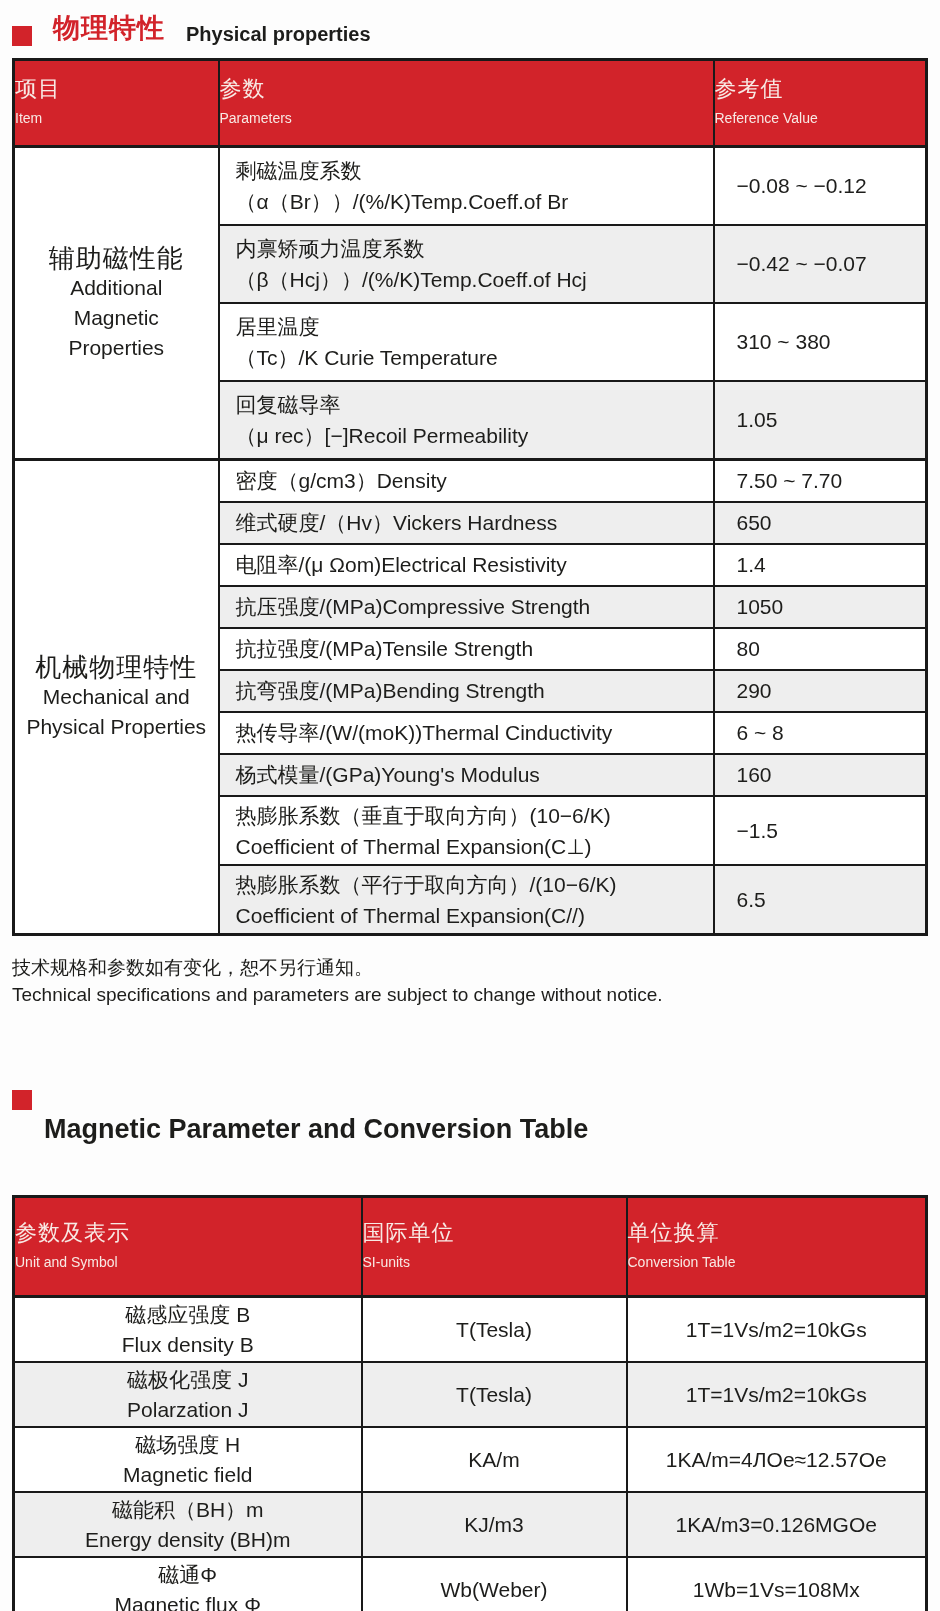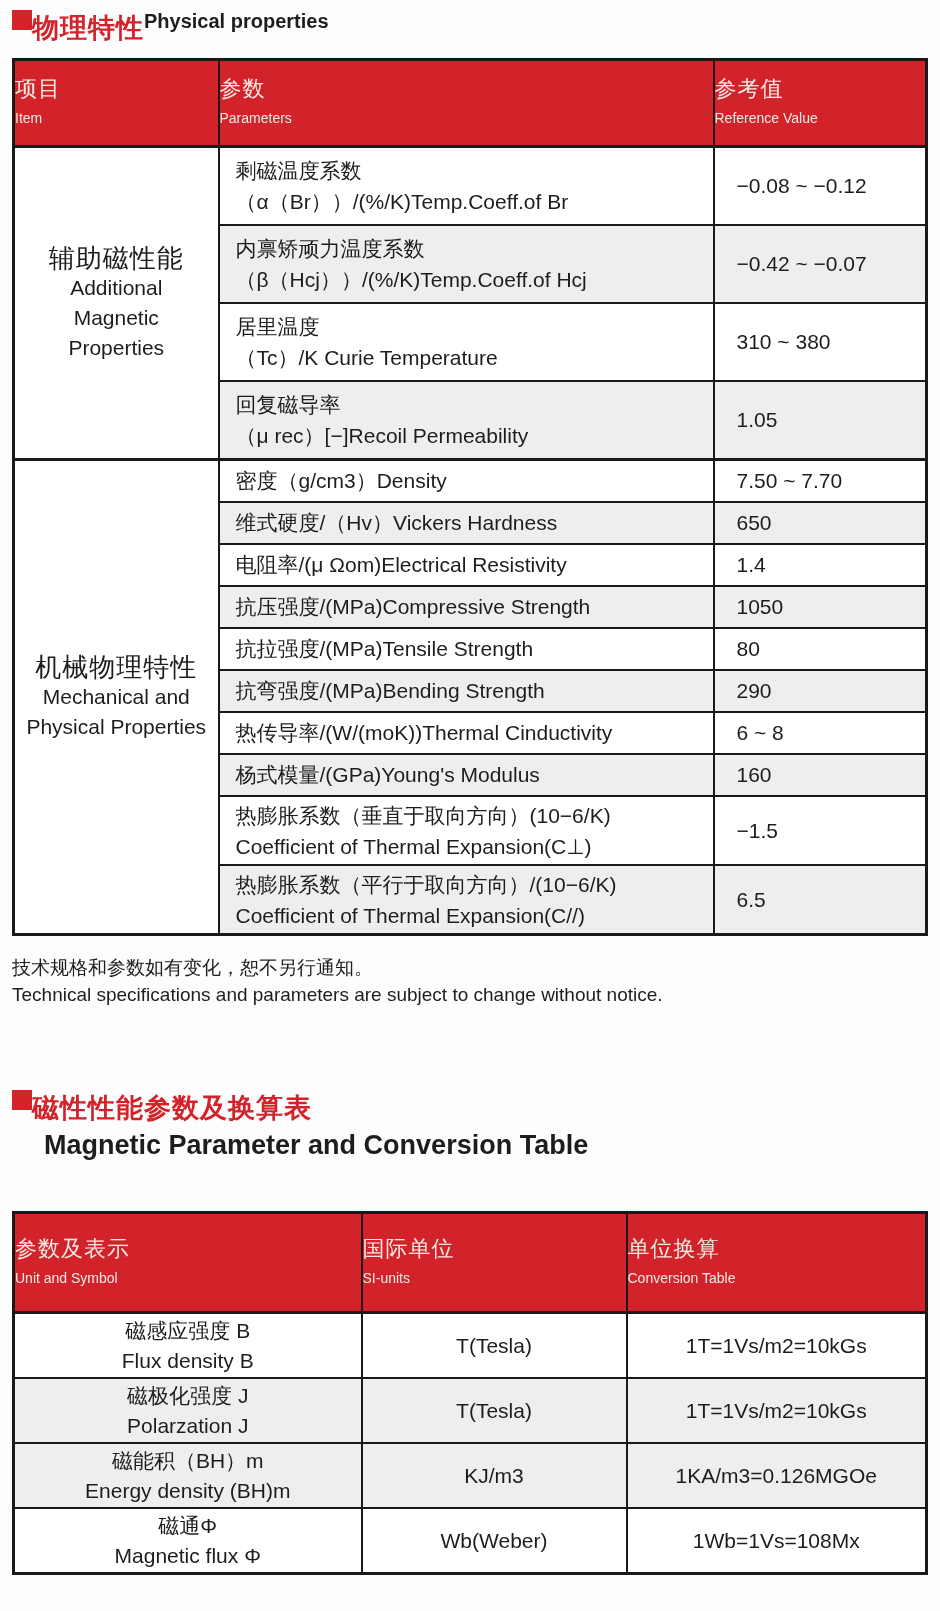--- a/index.html
+++ b/index.html
@@ -3,21 +3,21 @@
 <meta charset="utf-8">
 <style>
   html,body{margin:0;padding:0;}
   body{
     width:940px;height:1611px;overflow:hidden;background:#fdfdfd;
     font-family:"Liberation Sans","DejaVu Sans",sans-serif;
     color:#1d1d1b;-webkit-font-smoothing:antialiased;
   }
   .doc{padding:10px 0 0 12px;}
   
-  .heading{display:flex;align-items:flex-start;gap:0;}
+  .heading{display:flex;align-items:flex-end;gap:21px;}
   .bullet{width:20px;height:20px;background:#d2232a;flex:0 0 auto;}
   .h-zh{font-size:27px;font-weight:600;color:#d2232a;letter-spacing:1px;}
   .h-en{font-size:20px;font-weight:600;color:#1d1d1b;}
   .heading2-en{font-size:27px;font-weight:600;color:#1d1d1b;margin:4px 0 0 32px;}
   
   table{border-collapse:collapse;table-layout:fixed;width:913px;background:#fff;}
   .t1{margin-top:12px;}
   .t2{margin-top:50px;}
   table, td, th{border:2px solid #191919;}
   table{border-width:3px;}
@@ -191,21 +191,20 @@
     </table>
 
   <div class="notes">
     <span class="note-line">技术规格和参数如有变化，恕不另行通知。</span>
     <span class="note-line">Technical specifications and parameters are subject to change without notice.</span>
   </div>
 
   <div class="heading2-wrap">
     <div class="heading">
       <span class="bullet"></span>
-      <span class="h-zh">磁性性能参数及换算表</span>
     </div>
     <div class="heading2-en">Magnetic Parameter and Conversion Table</div>
   </div>
 
   <table class="t2">
     <colgroup>
         <col style="width:348px">
         <col style="width:265px">
         <col style="width:300px">
       </colgroup>
@@ -233,20 +232,28 @@
       <td class="cell">1T=1Vs/m2=10kGs</td>
     </tr>
     <tr class="gray">
       <td class="cell">
         <span class="c-zh">磁极化强度 J</span>
         <span class="c-en">Polarzation J</span>
       </td>
       <td class="cell">T(Tesla)</td>
       <td class="cell">1T=1Vs/m2=10kGs</td>
     </tr>
+    <tr class="white">
+      <td class="cell">
+        <span class="c-zh">磁场强度 H</span>
+        <span class="c-en">Magnetic field</span>
+      </td>
+      <td class="cell">KA/m</td>
+      <td class="cell">1KA/m=4ЛOe≈12.57Oe</td>
+    </tr>
     <tr class="gray">
       <td class="cell">
         <span class="c-zh">磁能积（BH）m</span>
         <span class="c-en">Energy density (BH)m</span>
       </td>
       <td class="cell">KJ/m3</td>
       <td class="cell">1KA/m3=0.126MGOe</td>
     </tr>
     <tr class="white">
       <td class="cell">

